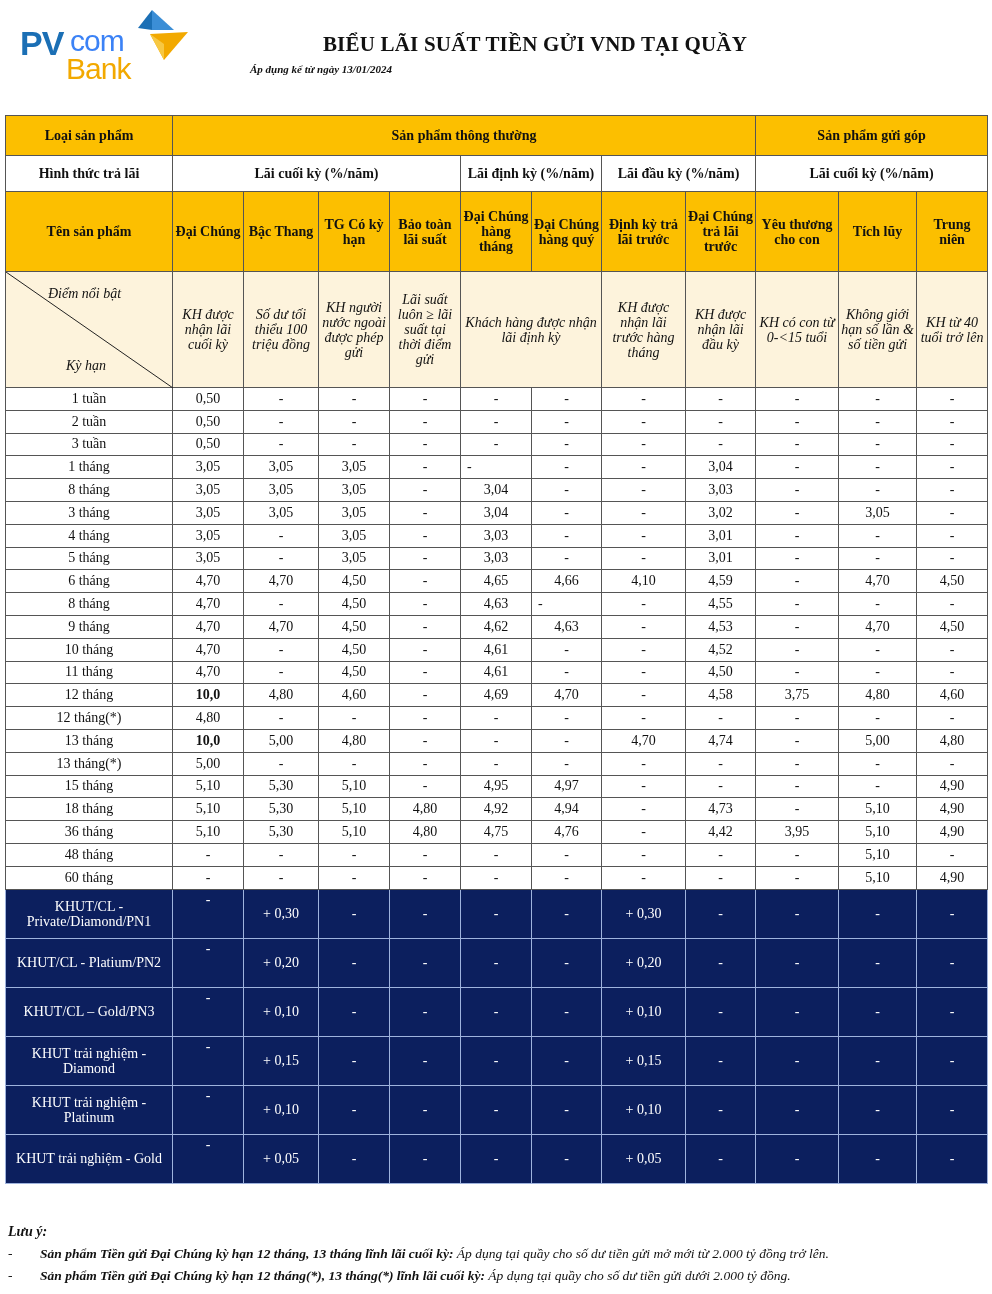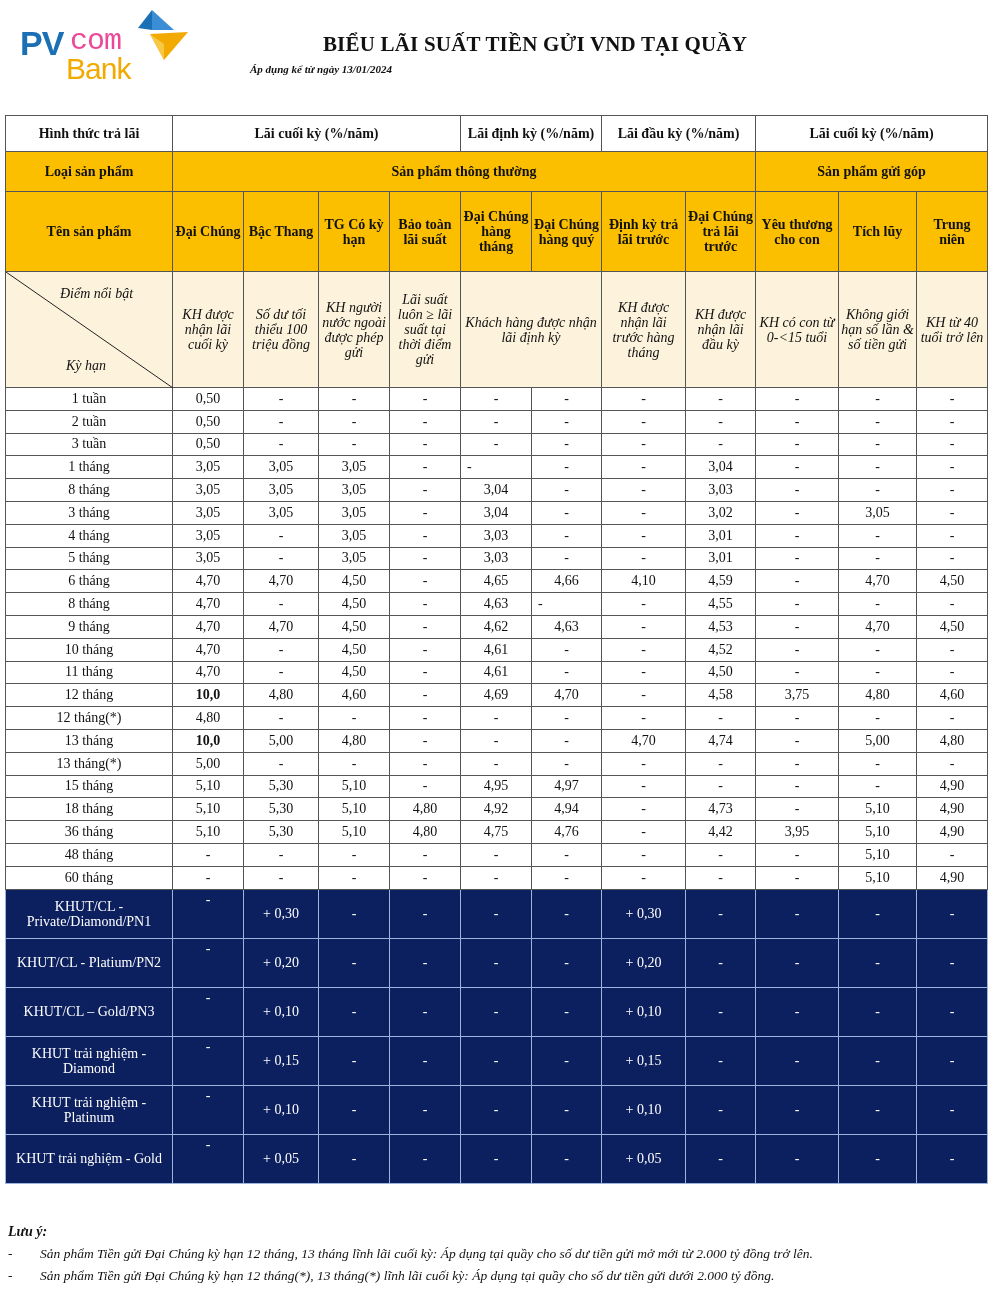--- a/index.html
+++ b/index.html
@@ -1,44 +1,44 @@
 <!DOCTYPE html>
 <html><head>
 <meta charset="utf-8">
 <style>
   html, body { margin:0; padding:0; background:#fff; }
   body { width:992px; height:1294px; position:relative; font-family:"Liberation Serif", "DejaVu Serif", serif; color:#111; overflow:hidden; }
   .logo { position:absolute; left:20px; top:8px; width:160px; height:80px; }
   .logo .pv { position:absolute; left:0; top:16px; font-family:"Liberation Sans", sans-serif; font-weight:bold; font-size:34px; color:#1b6fb5; letter-spacing:-1px; }
-  .logo .com { position:absolute; left:50px; top:16px; font-family:Liberation Mono, monospace; font-size:30px; color:#ec4899; letter-spacing:-1px; }
+  .logo .com { position:absolute; left:50px; top:16px; font-family:Liberation Sans, sans-serif; font-size:30px; color:#3b82f6; letter-spacing:-1px; }
   .logo .bank { position:absolute; left:46px; top:44px; font-family:"Liberation Sans", sans-serif; font-size:30px; color:#f2a900; letter-spacing:-1px; }
   .logo svg { position:absolute; left:110px; top:0; }
   .title { position:absolute; left:250px; width:570px; top:32px; text-align:center; font-weight:bold; font-size:21px; letter-spacing:0.2px; }
   .subtitle { position:absolute; left:250px; width:570px; top:63px; text-align:left; font-weight:bold; font-style:italic; font-size:11px; }
   table.rates { position:absolute; left:5px; top:115px; border-collapse:collapse; table-layout:fixed; width:982px; font-size:14px; }
   table.rates td { border:1px solid #555; text-align:center; vertical-align:middle; padding:0 2px; line-height:15px; }
   .y { background:#fcbf00; font-weight:bold; }
   .w { background:#fff; font-weight:bold; }
   .cream { background:#fdf3dc; font-style:italic; }
   .diag { position:relative; }
   .diag svg { position:absolute; left:0; top:0; }
-  .diag .tl { position:absolute; left:54px; top:14px; font-style:italic; }
+  .diag .tl { position:absolute; left:42px; top:14px; font-style:italic; }
   .diag .bl { position:absolute; left:60px; top:86px; font-style:italic; }
   tr.data td { height:21.8px; line-height:16px; }
   tr.data td.lbl { font-weight:normal; }
   tr.data td.b { font-weight:bold; }
   td.left { text-align:left !important; padding-left:6px !important; }
   tr.navy td { background:#0c1f5e; color:#fff; border:1px solid #9fb3dd; height:46px; }
   tr.navy td.plus { font-weight:normal; }
   tr.navy td.top { vertical-align:top; padding-top:2px; }
   .notes { position:absolute; left:8px; top:1224px; font-style:italic; font-size:14px; width:980px; }
   .notes .h { font-weight:bold; margin-bottom:6px; }
   .notes .li { display:flex; margin-bottom:6px; font-size:13.5px; }
   .notes .dash { width:32px; }
-  .notes b { font-weight:normal; }
+  .notes b { font-weight:bold; }
 </style>
 </head>
 <body>
 
 <div class="logo">
   <span class="pv">PV</span>
   <span class="com">com</span>
   <span class="bank">Bank</span>
   <svg width="62" height="56" viewBox="0 0 62 56">
     <polygon points="22,2 44,22 22,22" fill="#3b8ed6"></polygon>
@@ -60,31 +60,31 @@
       <col style="width:71px">
     <col style="width:71px">
       <col style="width:70px">
       <col style="width:84px">
       <col style="width:70px">
       <col style="width:83px">
     <col style="width:78px">
       <col style="width:71px">
   </colgroup>
   <tbody id="tbody">
+    <tr style="height:40px">
+      <td class="y">Loại sản phẩm</td>
+      <td class="y" colspan="8">Sản phẩm thông thường</td>
+      <td class="y" colspan="3">Sản phẩm gửi góp</td>
+    </tr>
     <tr style="height:36px">
       <td class="w">Hình thức trả lãi</td>
       <td class="w" colspan="4">Lãi cuối kỳ (%/năm)</td>
       <td class="w" colspan="2">Lãi định kỳ (%/năm)</td>
       <td class="w" colspan="2">Lãi đầu kỳ (%/năm)</td>
       <td class="w" colspan="3">Lãi cuối kỳ (%/năm)</td>
-    </tr>
-    <tr style="height:40px">
-      <td class="y">Loại sản phẩm</td>
-      <td class="y" colspan="8">Sản phẩm thông thường</td>
-      <td class="y" colspan="3">Sản phẩm gửi góp</td>
     </tr>
     <tr style="height:80px" id="row-products">
       <td class="y">Tên sản phẩm</td>
     <td class="y">Đại Chúng</td>
         <td class="y">Bậc Thang</td>
         <td class="y">TG Có kỳ hạn</td>
         <td class="y">Bảo toàn lãi suất</td>
         <td class="y">Đại Chúng hàng tháng</td>
         <td class="y">Đại Chúng hàng quý</td>
         <td class="y">Định kỳ trả lãi trước</td>

